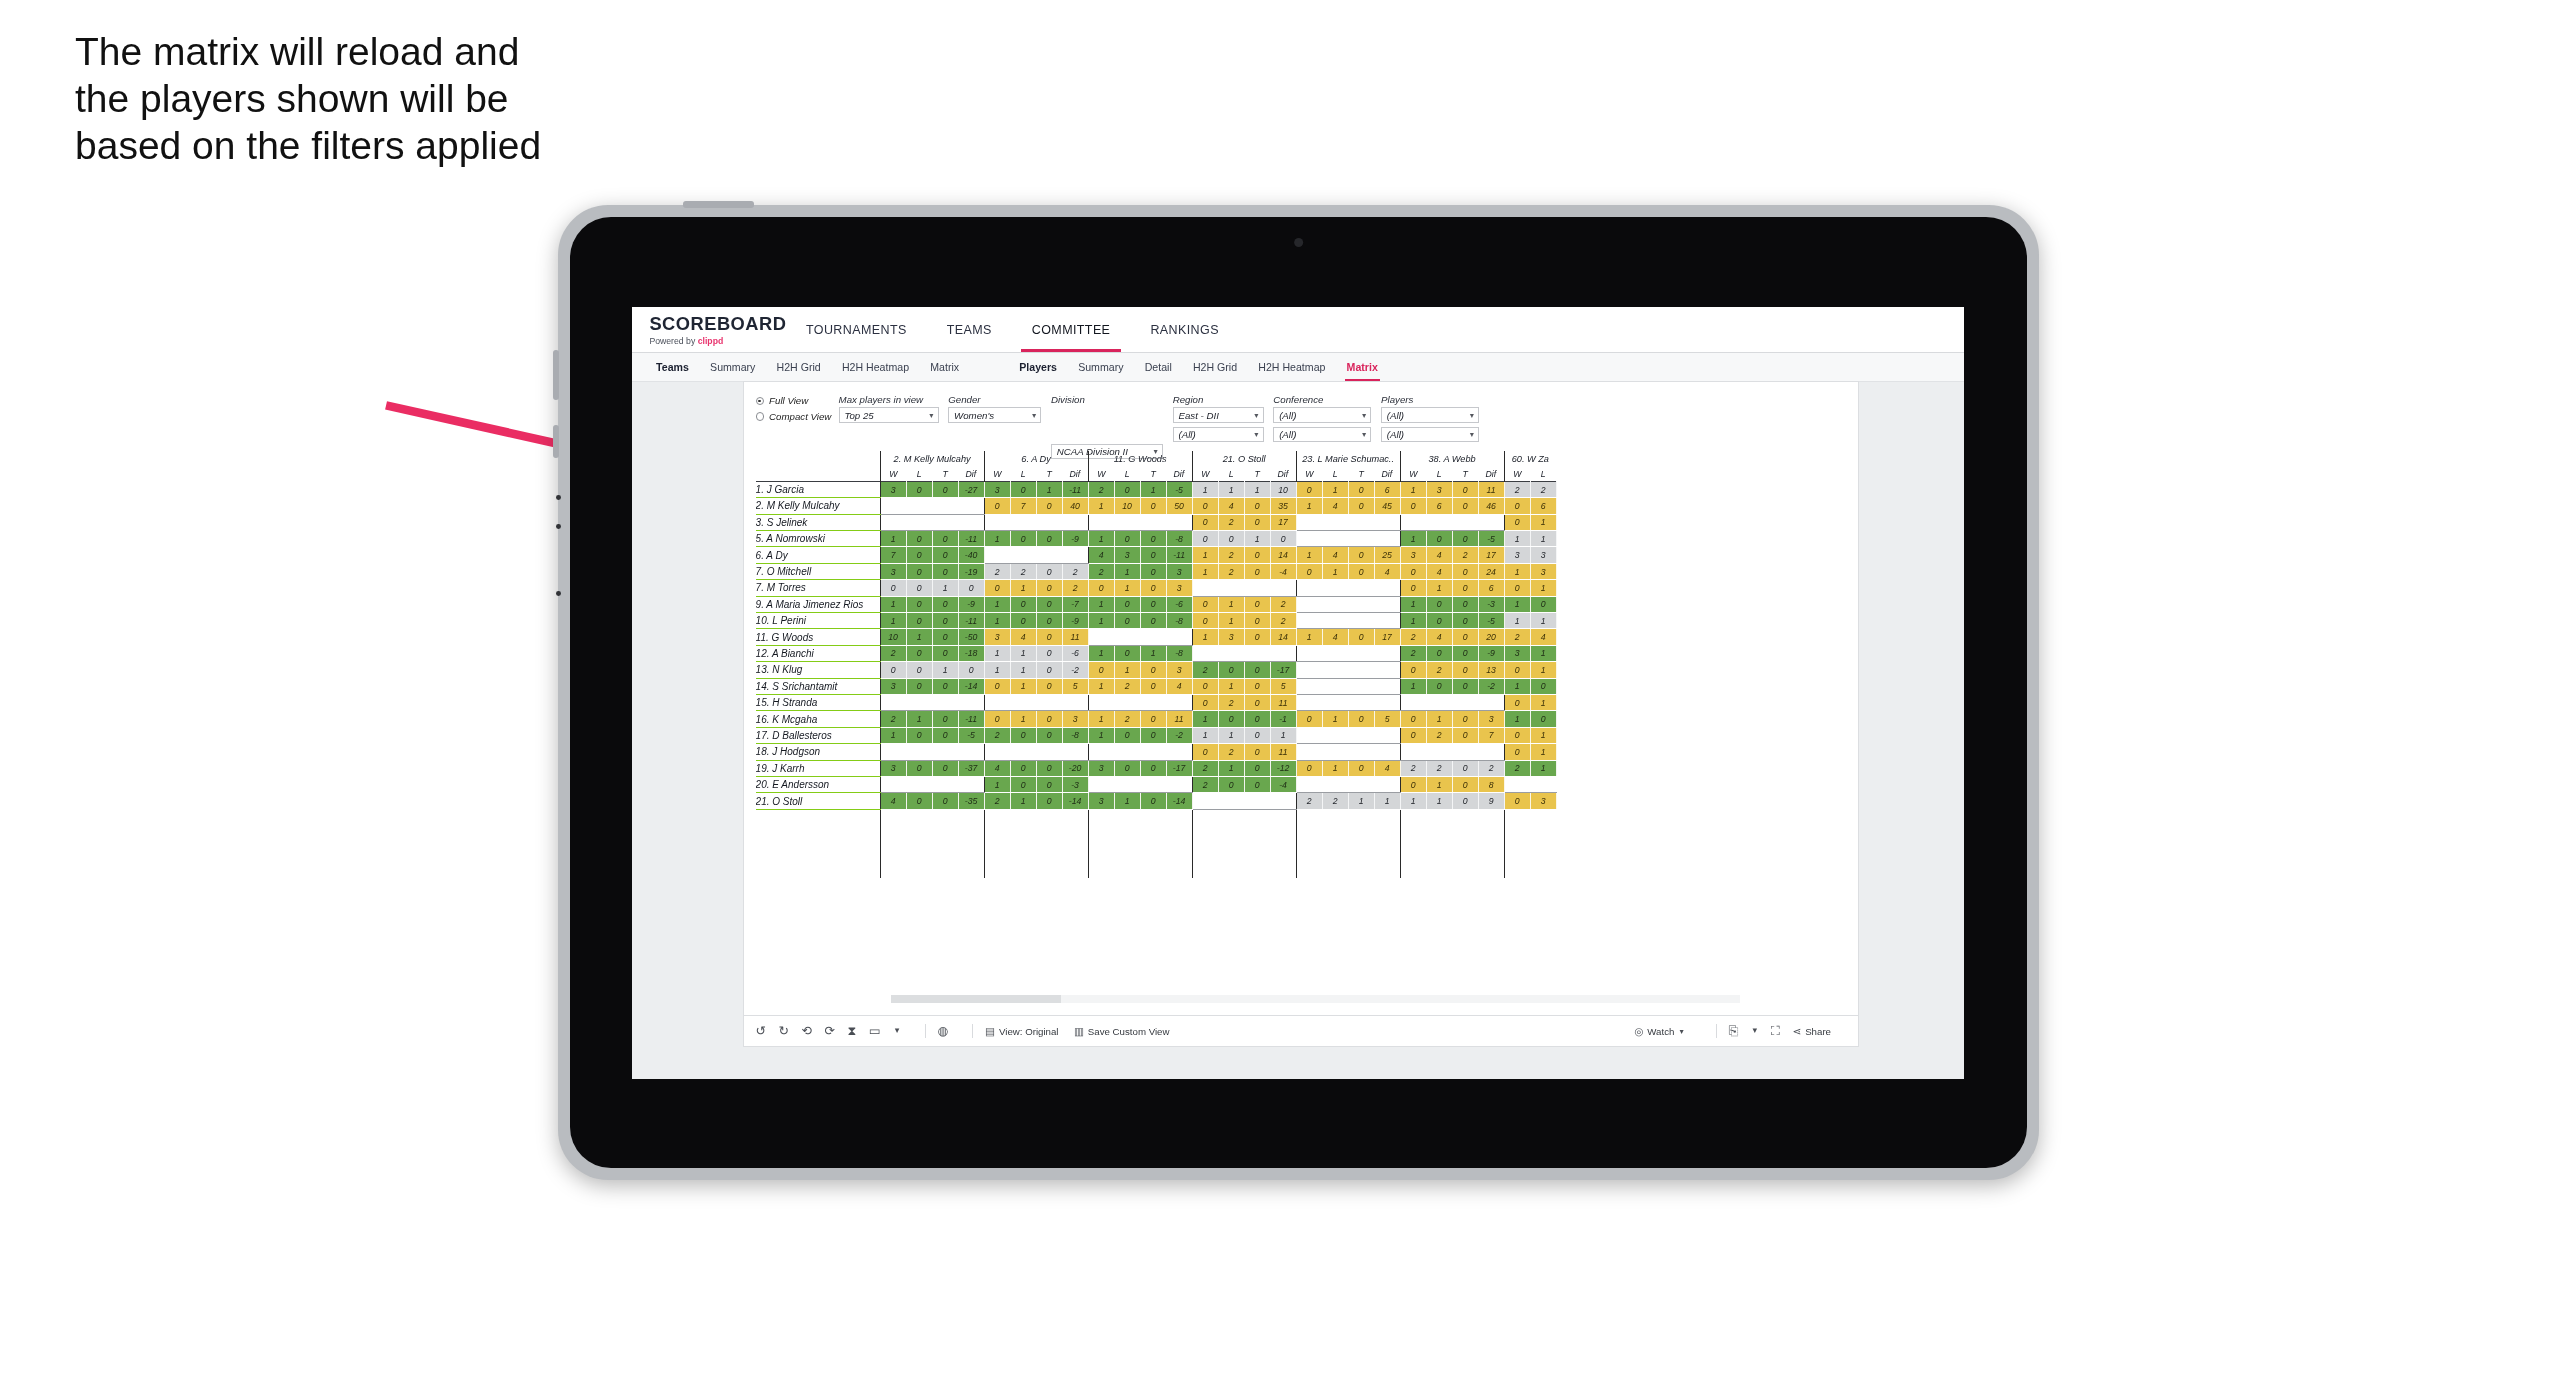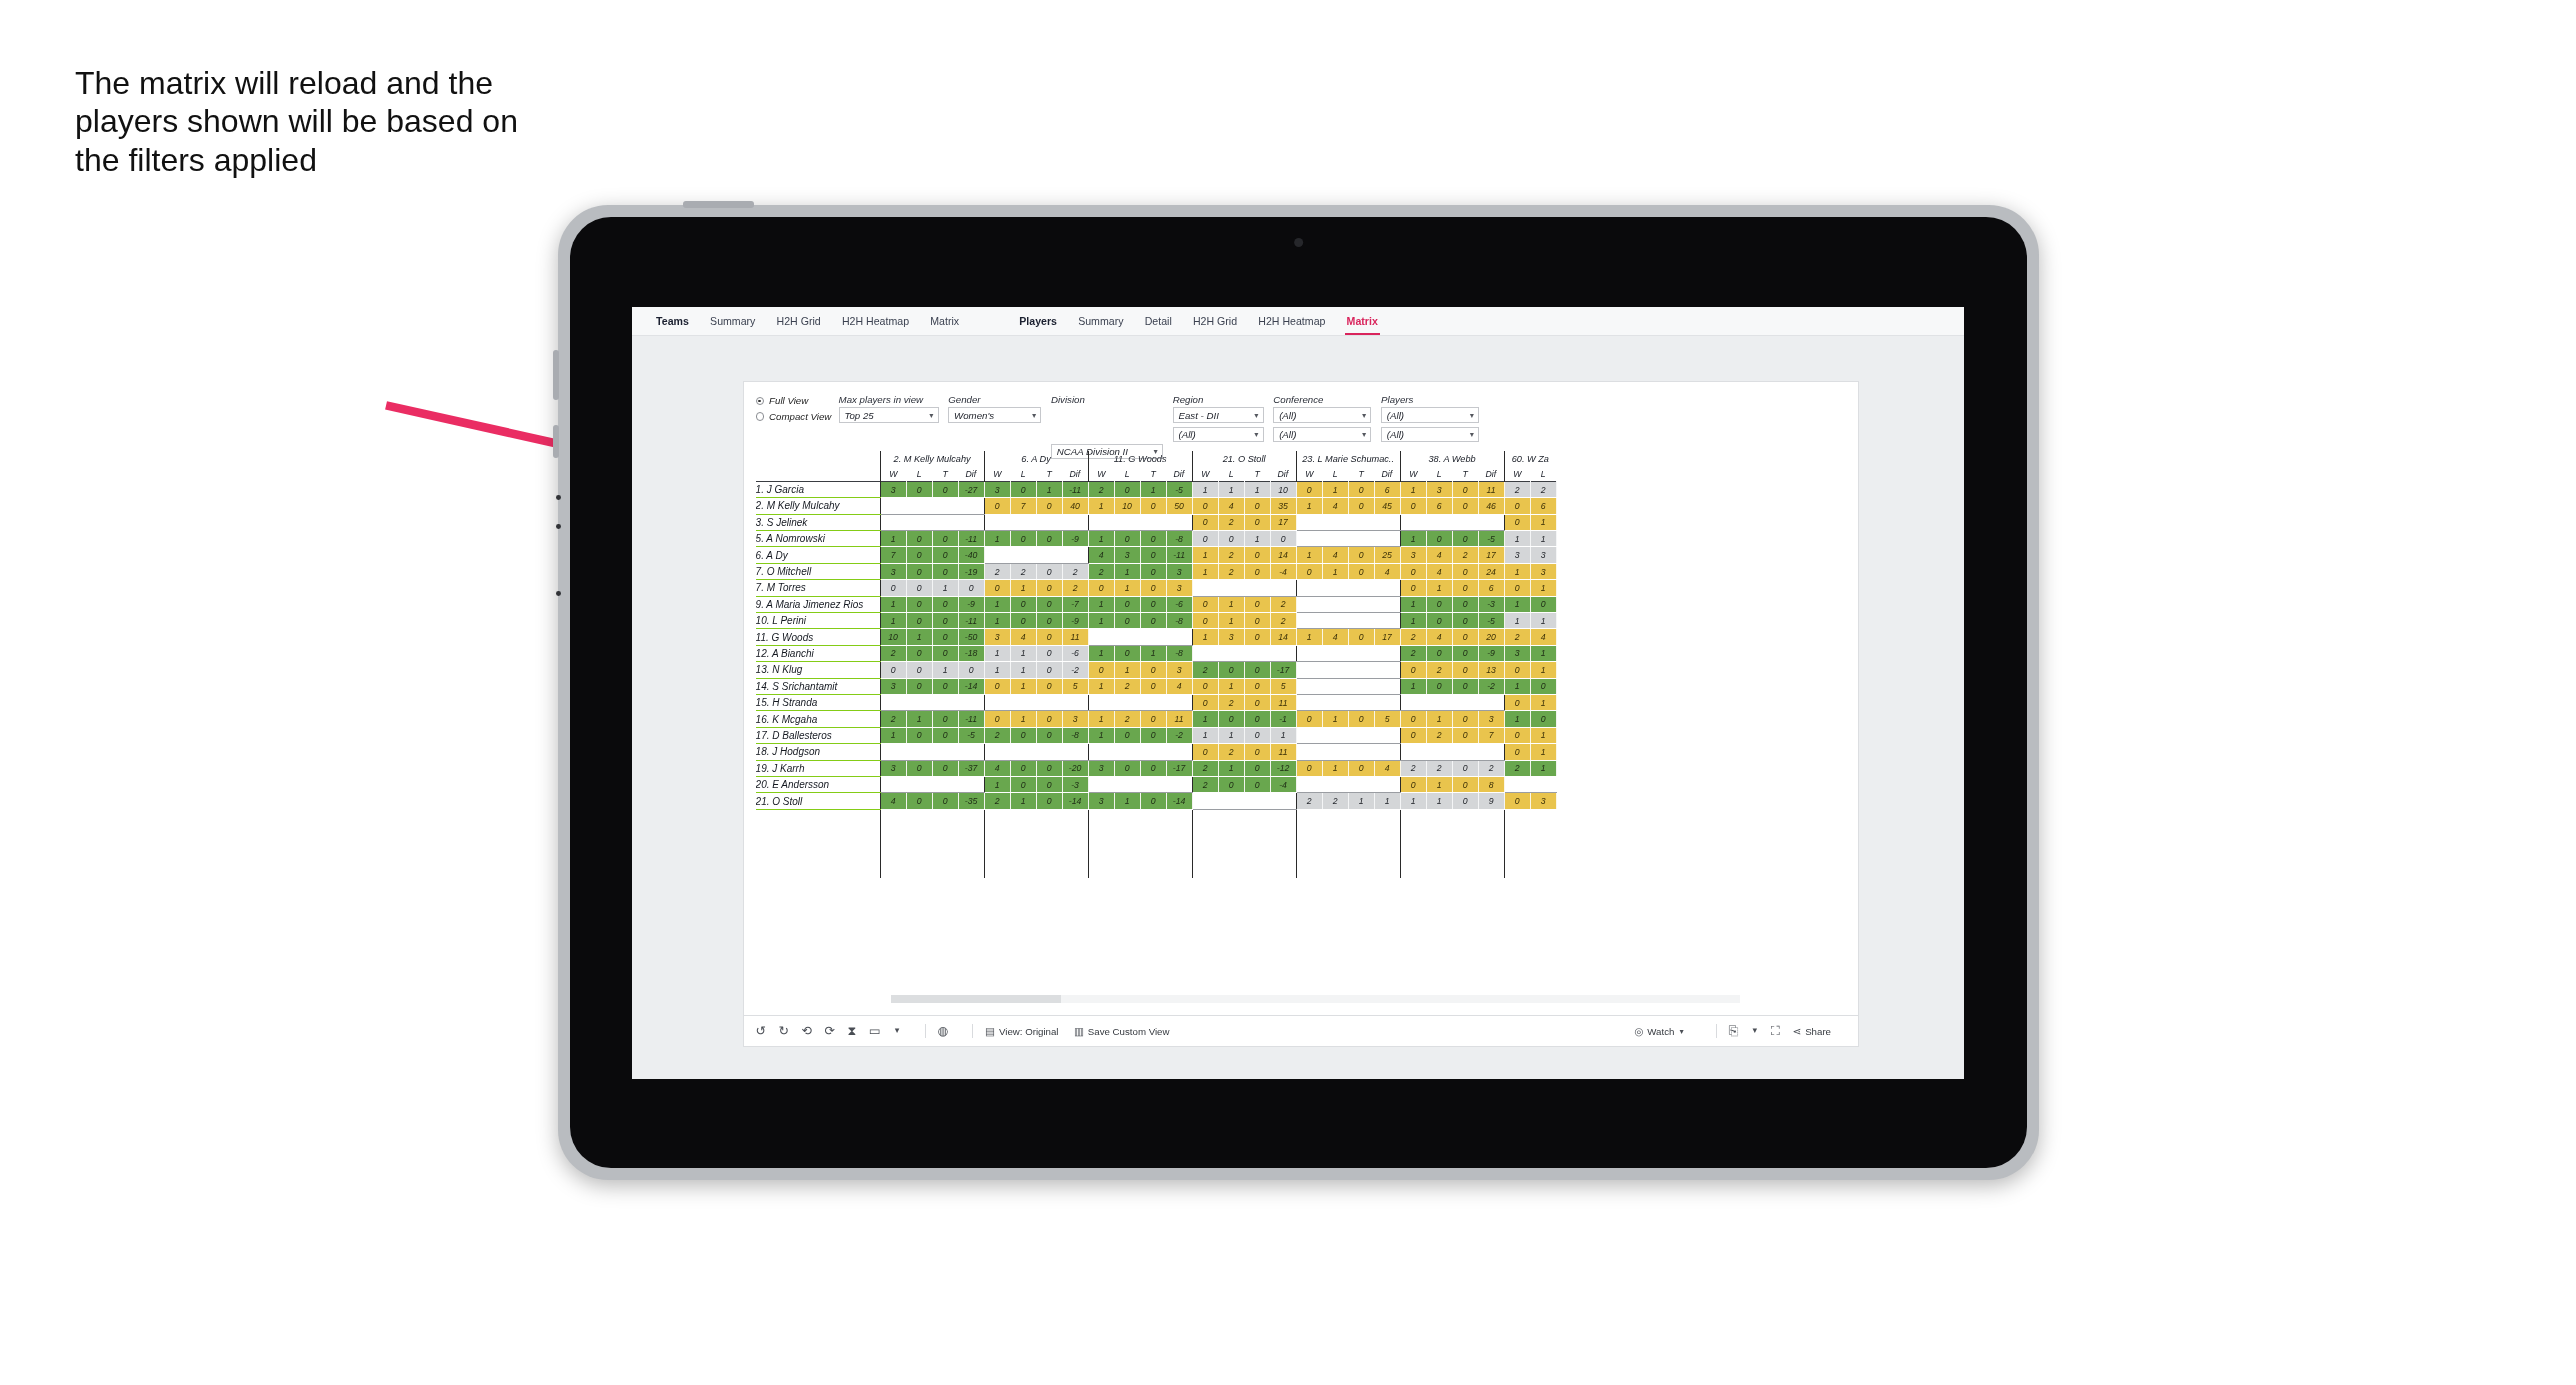--- a/index.html
+++ b/index.html
@@ -4,23 +4,22 @@
 <style>
   html,body{margin:0;padding:0;}
   body{
     width:2576px;height:1386px;background:#ffffff;
     font-family:"Liberation Sans",sans-serif;overflow:hidden;position:relative;
   }
 
   
   .annotation{
     position:absolute;left:75px;top:29px;width:483px;
-    font-size:32px;line-height:1.20;color:#111111;
+    font-size:39px;line-height:1.20;color:#111111;
     font-family:"Liberation Sans",sans-serif;
-    margin-top:35px;
   }
   .arrow-wrap{position:absolute;left:0;top:0;width:2576px;height:1386px;pointer-events:none;}
 
   
   .tablet{
     position:absolute;left:558px;top:205px;width:1481px;height:975px;
     background:#b9bcc0;border-radius:50px;
     box-shadow:0 5.8px 21px rgba(0,0,0,.28);
   }
   .tablet-inner{
@@ -162,20 +161,32 @@
   <div class="spk" style="top:290px"></div>
   <div class="spk" style="top:319px"></div>
   <div class="spk" style="top:386px"></div>
   <div class="tablet-inner">
     <div class="cam"></div>
   </div>
 </div>
 
 <div class="screen">
 
+  <div class="topbar">
+    <div class="brand">
+      <div class="brand-title">SCOREBOARD</div>
+      <div class="brand-sub"><span>Powered by </span><b>clippd</b></div>
+    </div>
+    <div class="topnav">
+      <div class="tab">TOURNAMENTS</div>
+      <div class="tab">TEAMS</div>
+      <div class="tab active">COMMITTEE</div>
+      <div class="tab">RANKINGS</div>
+    </div>
+  </div>
 
   <div class="subbar">
     <div class="subgroup">
       <div class="subitem head">Teams</div>
       <div class="subitem">Summary</div>
       <div class="subitem">H2H Grid</div>
       <div class="subitem">H2H Heatmap</div>
       <div class="subitem">Matrix</div>
     </div>
     <div class="subgroup g2">

